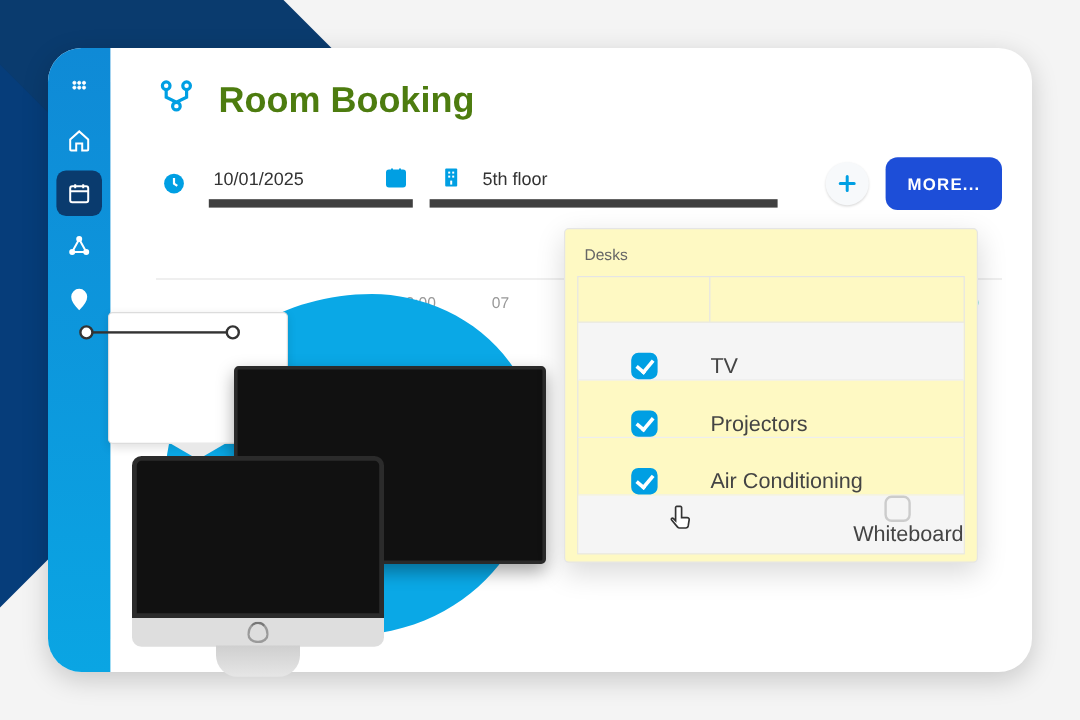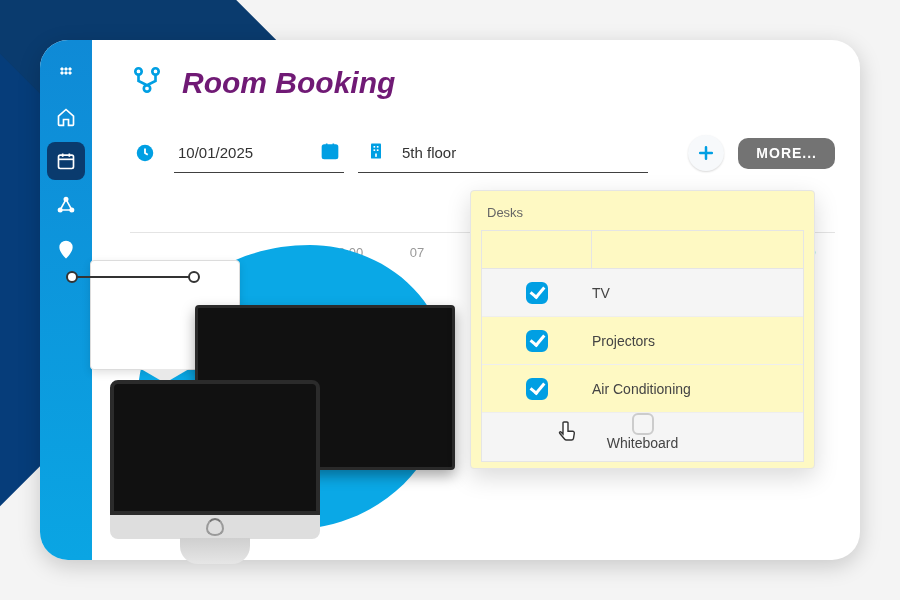--- a/index.html
+++ b/index.html
@@ -33,45 +33,45 @@
   }
   .side-ico.active { background: #0a3b6e; }
   .sidebar svg { width: 20px; height: 20px; fill: #fff; stroke:#fff; }
   .side-dots svg { width: 16px; height:16px; }
 
   
   .heading {
     position:absolute; left: 90px; top: 24px; display:flex; align-items:center; gap:18px;
   }
   .heading-icon svg{ width:34px; height:34px; fill:none; stroke:#009fe3; stroke-width:2.5; }
-  .heading-title { font-size: 30px; font-weight: 600; color:#701a75;font-style:italic; }
+  .heading-title { font-size: 30px; font-weight: 600; color:#4d7c0f; }
 
   
   .filters {
     position:absolute; left:90px; top:90px; right:25px; height:46px;
     display:flex; align-items:center; gap:14px;
   }
   .pill-ico { width:30px; height:30px; display:flex; align-items:center; justify-content:center; color:#009fe3; }
   .pill-ico svg{ width:22px; height:22px; fill:#009fe3; }
   .date-field, .floor-field {
-    height: 40px; border-bottom:1px solid #404040; display:flex; align-items:center;
+    height: 40px; border-bottom:7px solid #404040; display:flex; align-items:center;
     font-size:15px; color:#333; gap:10px;
   }
   .date-field { width:170px; justify-content:space-between; padding:0 4px; }
   .floor-field { width:290px; padding-left:8px; }
   .floor-field .ico-left { margin-right:6px; }
   .ico-btn svg, .date-field svg, .floor-field svg { width:20px; height:20px; fill:#009fe3; }
   .plus-circle {
     width:36px; height:36px; border-radius:50%; background:#f7f9fb;
     display:flex; align-items:center; justify-content:center; box-shadow:0 1px 2px rgba(0,0,0,.15);
     cursor:pointer; margin-left:auto;
   }
   .plus-circle svg{ width:20px; height:20px; }
   .btn {
-    height:31px; padding:0 18px; border-radius:10px; background:#737373; color:#fff;
+    height:44px; padding:0 18px; border-radius:10px; background:#1d4ed8; color:#fff;
     font-weight:700; letter-spacing:1px; font-size:14px; display:flex; align-items:center;
     cursor:pointer; border:none; white-space:nowrap;
   }
   .btn.sec { margin-left:8px; }
 
   
   .timeline {
     position:absolute; left:90px; right:25px; top:192px; height:40px;
     border-top:1px solid #e4e4e4;
     display:flex; align-items:center;
@@ -85,22 +85,22 @@
     position:absolute; left:430px; top:150px; width:345px;
     background:#fef9c3; border:1px solid #e5e5e5; border-radius:4px;
     box-shadow:0 8px 24px rgba(0,0,0,.15);
     z-index:12; padding-bottom:6px;
   }
   .desk-panel-title { font-size:13px; color:#666; padding:14px 16px 10px; }
   .desk-table { border:1px solid #e5e5e5; margin:0 10px; }
   .desk-head { height:38px; border-bottom:1px solid #e5e5e5; display:flex; }
   .desk-head .c1{ width:110px; border-right:1px solid #e5e5e5; }
   .desk-row {
-    display:flex; align-items:center; height:48px; border-bottom:1px solid #eee;
-    font-size:14px; color:#444; cursor:pointer;
+    display:flex; align-items:flex-end; height:48px; border-bottom:1px solid #eee;
+    font-size:18px; color:#444; cursor:pointer;
   }
   .desk-row:last-child{ border-bottom:none;flex-direction:column; }
   .desk-row .c1{ width:110px; display:flex; justify-content:center; align-items:center; }
   .desk-row.sel{ background:#f5f5f5; }
   .chk {
     width:22px; height:22px; border-radius:6px; border:2px solid #ccc; display:flex;
     align-items:center; justify-content:center;
   }
   .chk.on{ background:#009fe3; border-color:#009fe3; }
   .chk.on:after{ content:""; width:6px; height:11px; border:solid #fff; border-width:0 3px 3px 0; transform:rotate(40deg); margin-top:-3px; }

